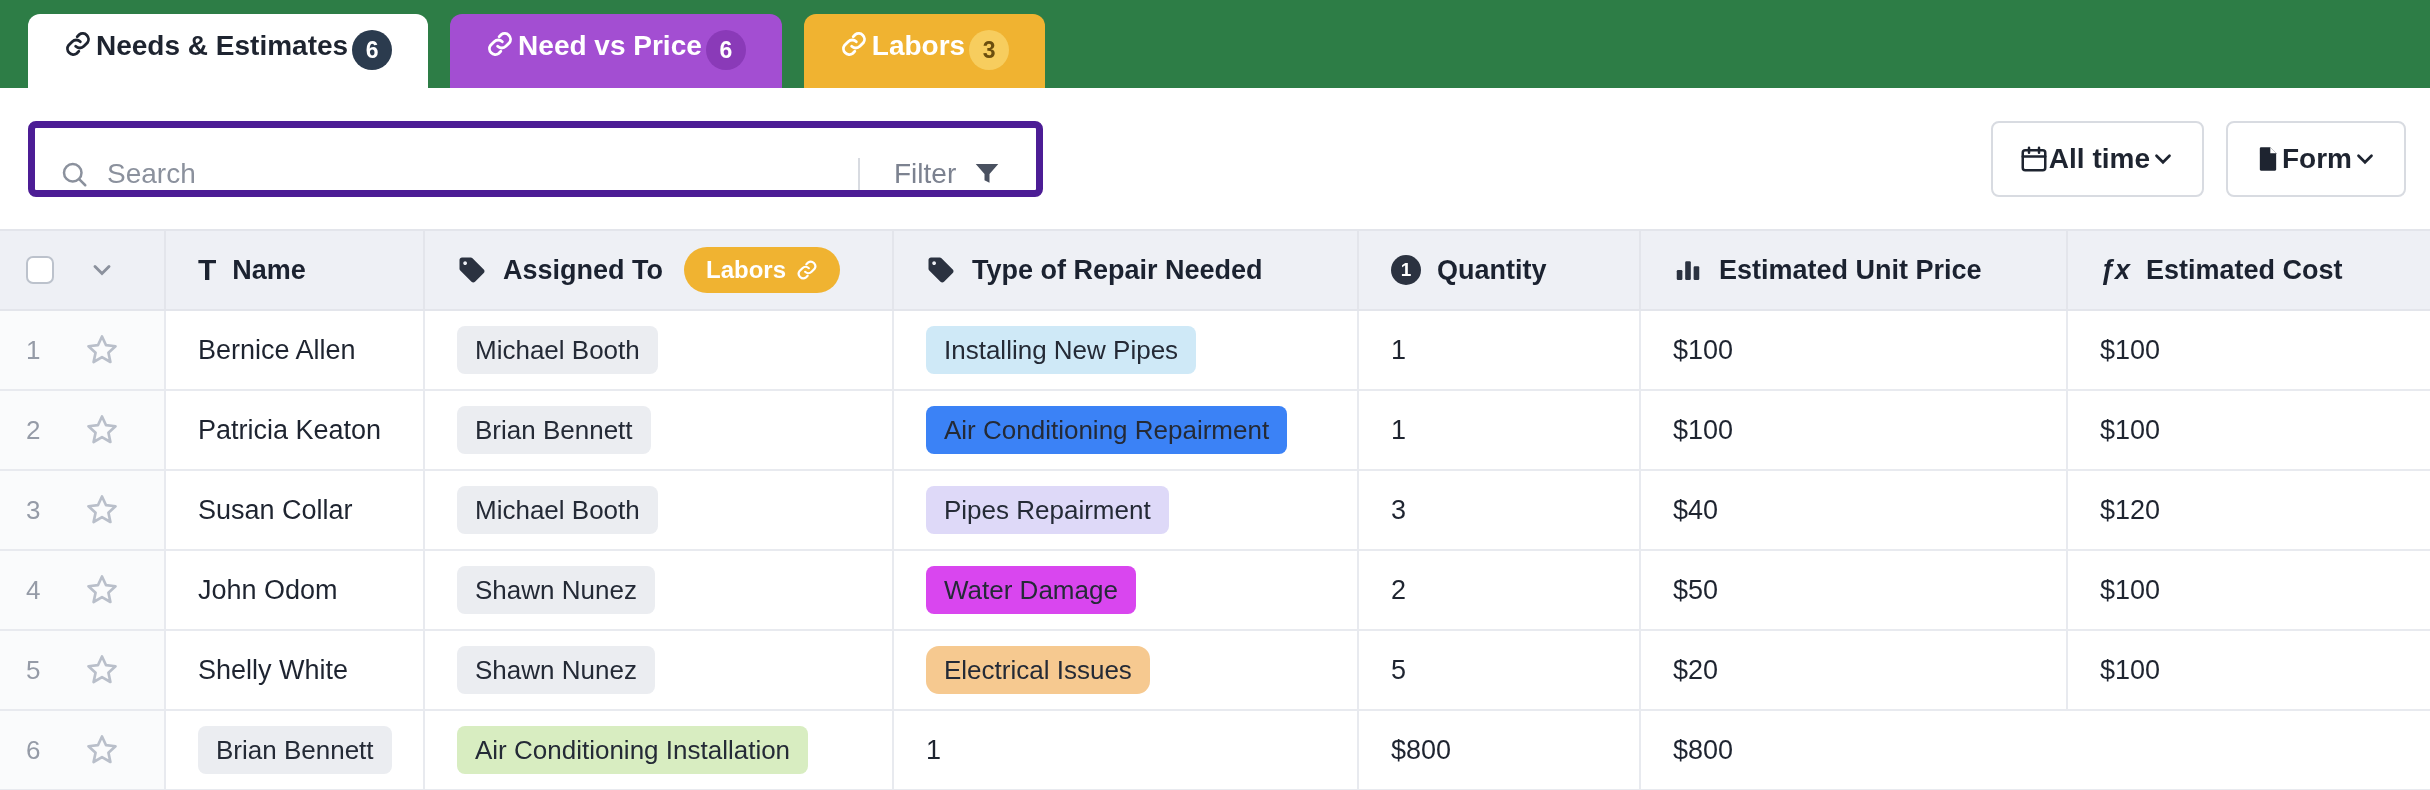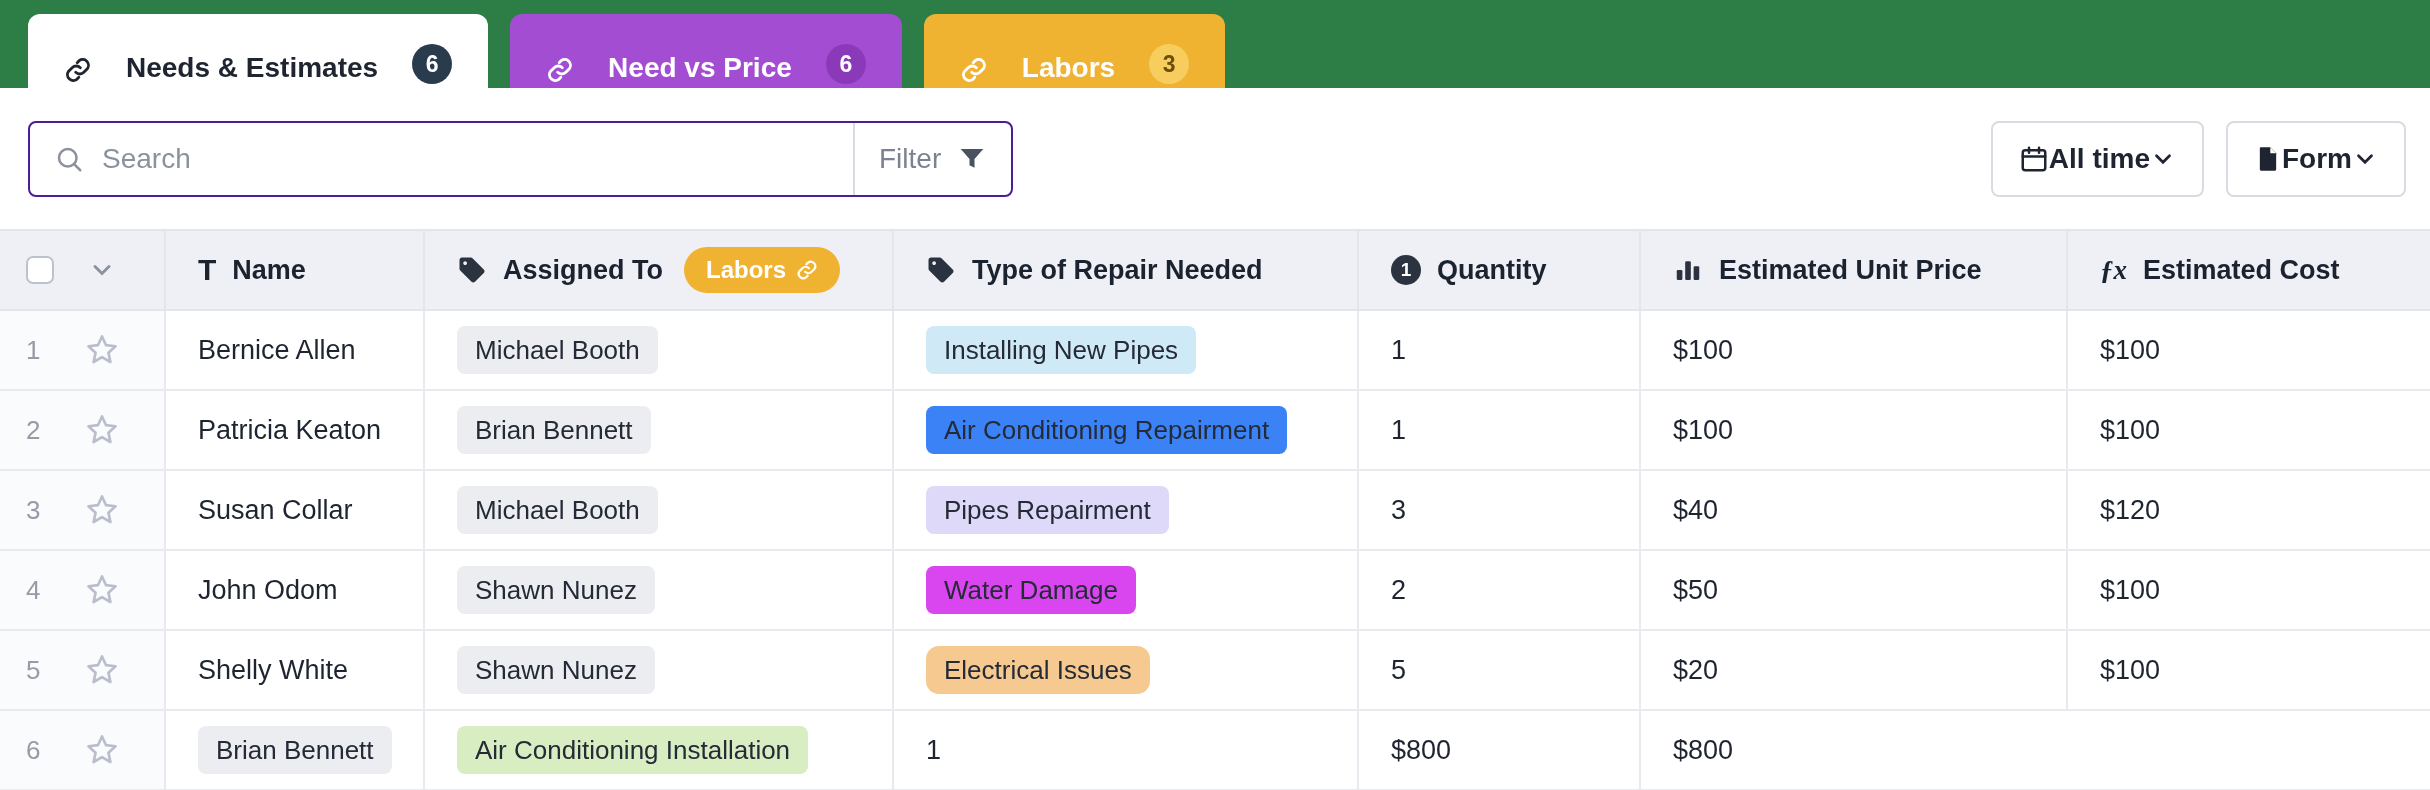--- a/index.html
+++ b/index.html
@@ -15,23 +15,23 @@
     height: 88px;
     background: #2d7d46;
     display: flex;
     align-items: flex-end;
     padding-left: 28px;
     gap: 22px;
   }
   .tab {
     height: 74px;
     display: flex;
-    align-items: flex-end;
-    gap: 34px;
-    padding: 4px 36px;
+    align-items: flex-start;
+    gap: 4px;
+    padding: 16px 36px;
     border-radius: 12px 12px 0 0;
     font-size: 28px;
     font-weight: 700;
     cursor: pointer;
     white-space: nowrap;
   }
   .tab.active { background: #ffffff; color: #1e2430; }
   .tab.purple { background: #a34ed2; color: #ffffff; }
   .tab.amber  { background: #f0b331; color: #ffffff; }
   .badge {
@@ -51,23 +51,24 @@
     height: 141px;
     display: flex;
     align-items: center;
     justify-content: space-between;
     padding: 0 24px 0 28px;
     background: #fff;
   }
   .search-group {
     display: flex;
     height: 76px;
-    border: 2px solid #4c1d95;
+    border: 7px solid #4c1d95;
     border-radius: 8px;
     overflow: hidden;
+    align-items: flex-end;
   }
   .search-box {
     width: 823px;
     display: flex;
     align-items: center;
     gap: 18px;
     padding: 0 24px;
   }
   .search-box input {
     border: none; outline: none;
@@ -76,21 +77,21 @@
     width: 100%;
     font-family: inherit;
     background: transparent;
   }
   .search-box input::placeholder { color: #8b919d; }
   .filter-box {
     border-left: 2px solid #d8dbe1;
     display: flex;
     align-items: center;
     gap: 16px;
-    padding: 0 24px;
+    padding: 0 34px;
     font-size: 28px;
     color: #7c8290;
     cursor: pointer;
     white-space: nowrap;
   }
   .toolbar-right { display: flex; gap: 22px; }
   .tbtn {
     height: 76px;
     border: 2px solid #d8dbe1;
     border-radius: 8px;
@@ -138,21 +139,21 @@
   .t-glyph { font-size: 30px; font-weight: 800; width: auto; line-height: 1; }
   .num-circle {
     width: 30px; height: 30px;
     background: #2b3240;
     color: #fff;
     border-radius: 50%;
     display: inline-flex; align-items: center; justify-content: center;
     font-size: 19px; font-weight: 700;
     flex: 0 0 auto;
   }
-  .fx-glyph { font-style: italic; font-weight: 700; font-size: 27px; line-height: 1; font-family: Liberation Serif, serif; }
+  .fx-glyph { font-style: italic; font-weight: 700; font-size: 27px; line-height: 1; }
   .labors-chip {
     margin-left: auto;
     margin-right: 52px;
     background: #f0b331;
     color: #fff;
     border-radius: 999px;
     height: 46px;
     padding: 0 22px;
     font-size: 24px;
     font-weight: 600;

